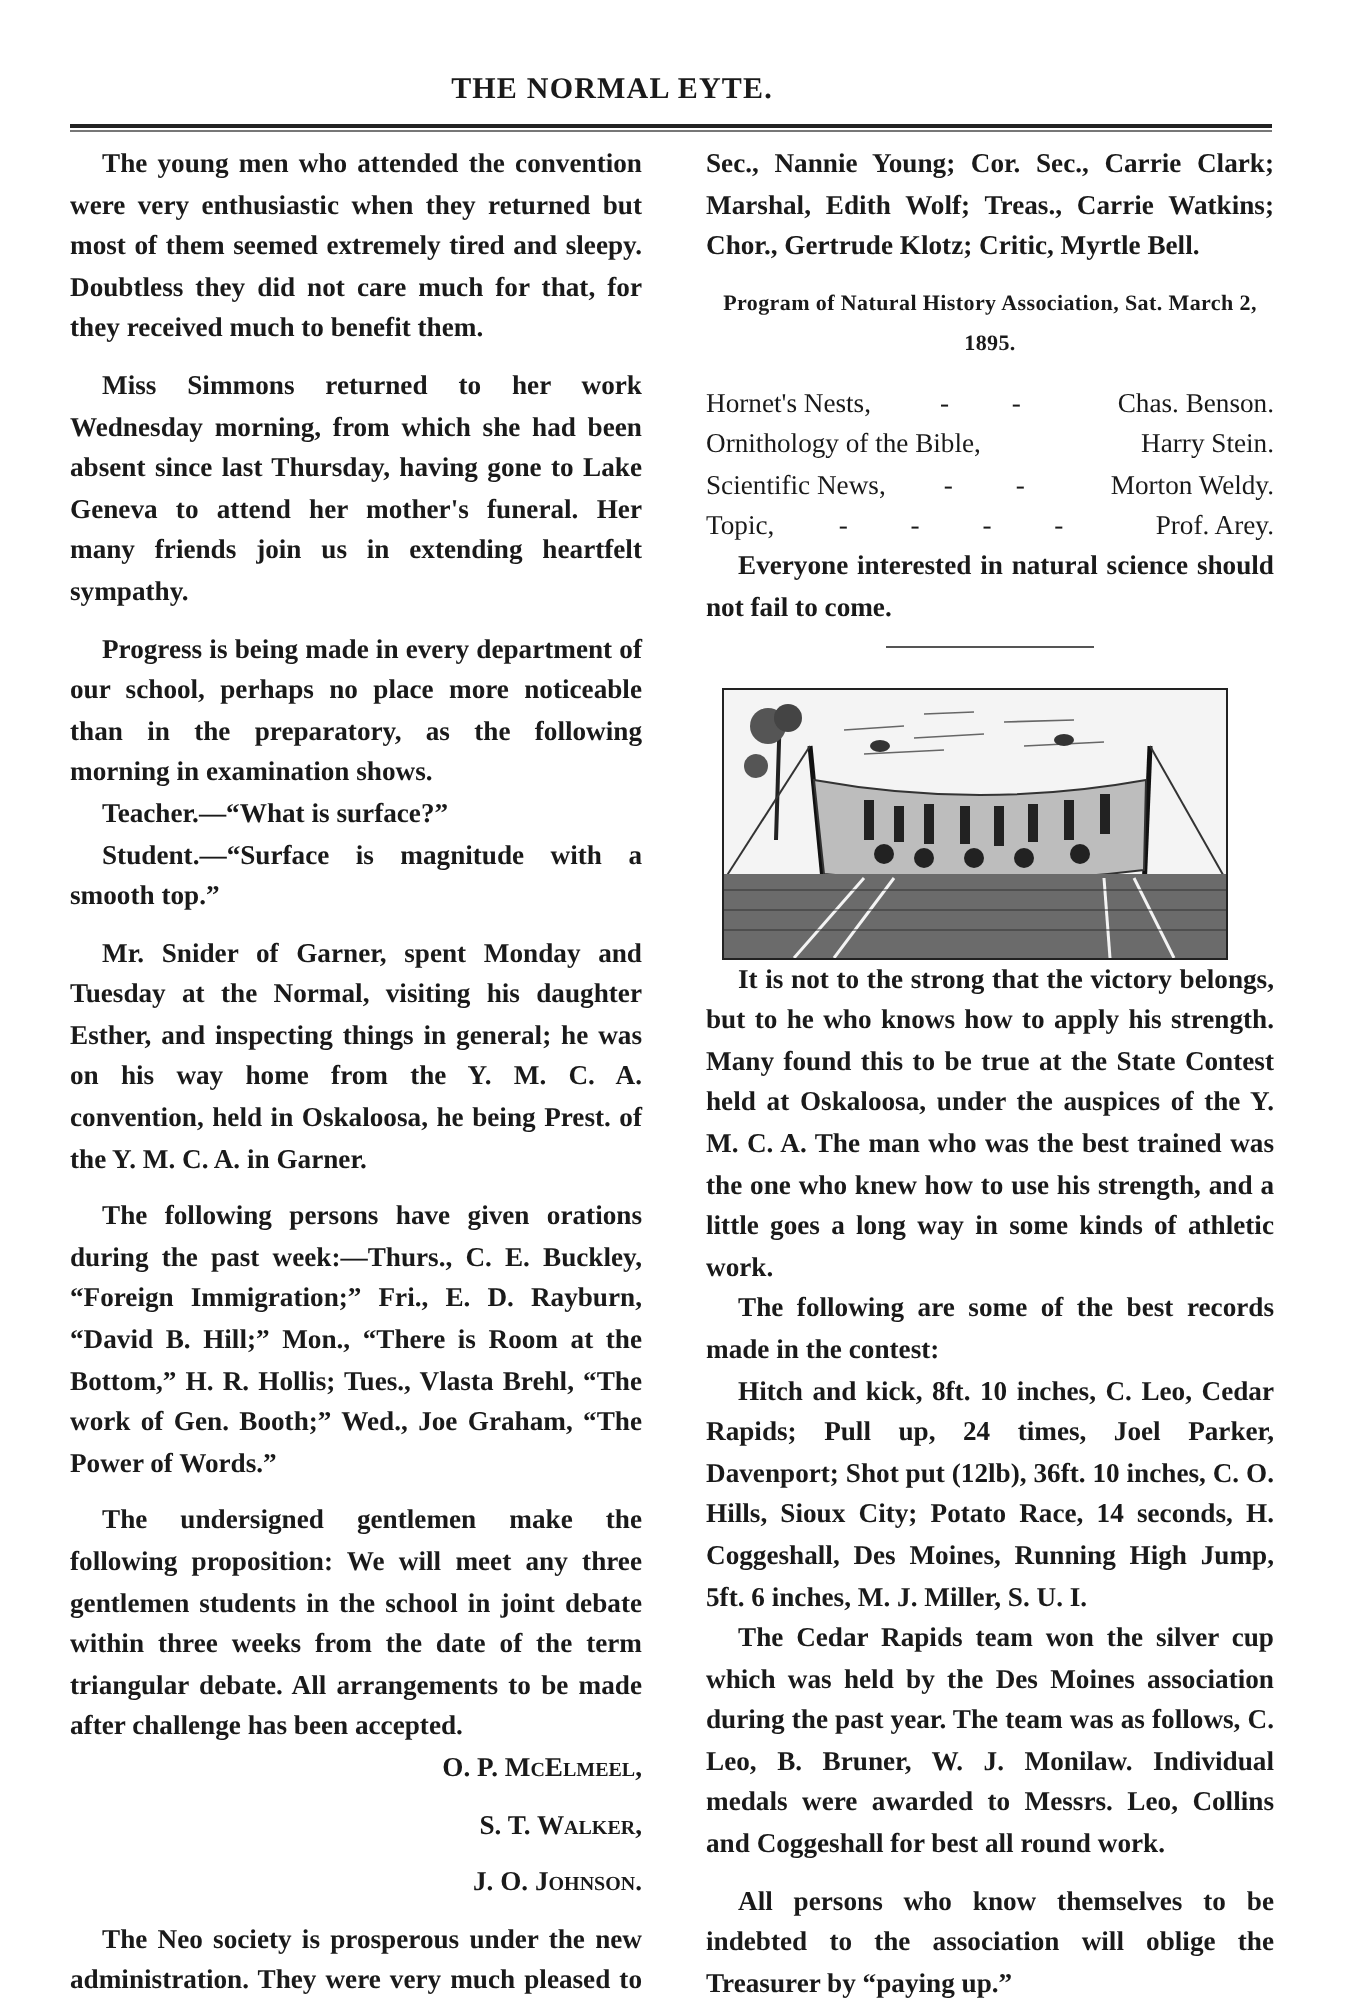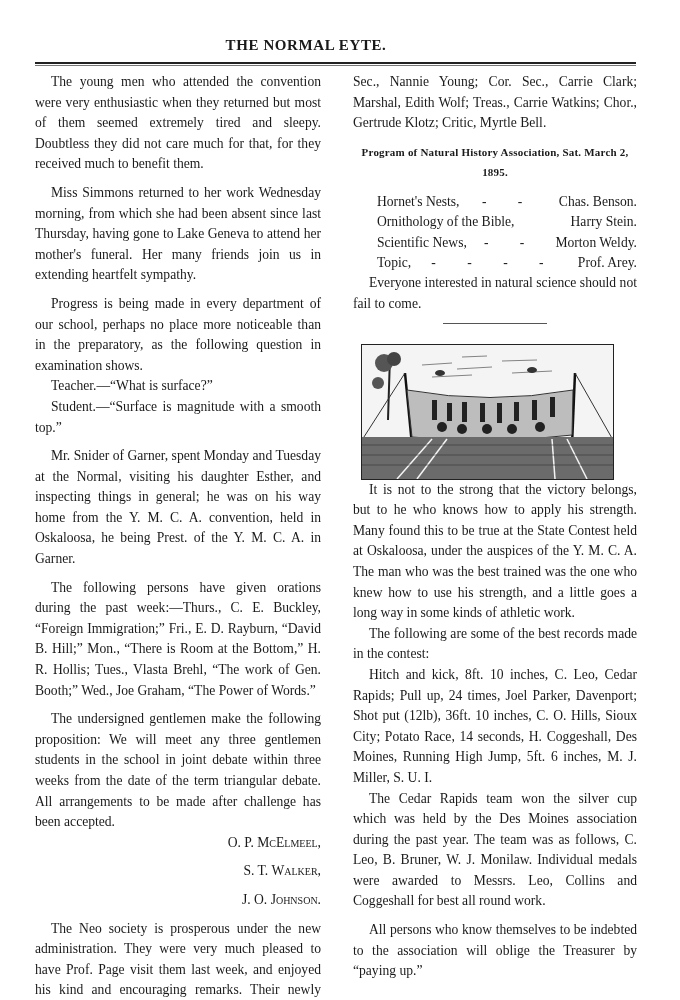--- a/index.html
+++ b/index.html
@@ -7,46 +7,46 @@
          font-family: "DejaVu Serif", "Liberation Serif", serif; color: #1a1a1a; }
   .masthead { position: absolute; left: 0; top: 37px; width: 612px; text-align: center;
               font-family: "Liberation Serif", serif; font-weight: bold; font-size: 15px;
               letter-spacing: 0.6px; }
   .rule { position: absolute; left: 35px; top: 62px; width: 601px; height: 2px; background: #222; }
   .rule2 { position: absolute; left: 35px; top: 65px; width: 601px; height: 1px; background: #777; }
   .col { position: absolute; top: 72px; font-family: "Liberation Serif", serif; font-size: 13.6px;
          line-height: 20.6px; text-align: justify; }
   .col.left { left: 35px; width: 286px; }
   .col.right { left: 353px; width: 284px; }
-  .col p { margin: 0 0 8px 0; text-indent: 16px; hyphens: manual; }
+  .col p { margin: 0 0 8px 0; text-indent: 16px; hyphens: manual; font-weight: bold; }
   .col p.noindent { text-indent: 0; }
   .col p.tight { margin-bottom: 0; }
   .sig { margin: 0; padding-left: 163px; text-indent: 0; text-align: right; }
   .sc { font-variant: small-caps; }
   .prog-title { font-weight: bold; font-size: 11px; line-height: 20px; text-align: center;
                 margin: 6px 0 10px 0; letter-spacing: 0.2px; }
-  .prog-row { display: flex; justify-content: space-between; text-indent: 0; line-height: 20.4px; margin-left: 24px; }
+  .prog-row { display: flex; justify-content: space-between; text-indent: 0; line-height: 20.4px; }
   .prog-row .dashes { flex: 1; text-align: center; letter-spacing: 14px; }
   .short-rule { width: 104px; height: 1px; background: #555; margin: 8px auto 20px auto; }
   .illus { width: 251px; height: 134px; margin: 0 0 0 8px; border: 1.5px solid #222;
            position: relative; overflow: hidden; background: #f4f4f4; }
   .illus svg { position: absolute; left: 0; top: 0; }
   .after-illus { margin-top: 22px; }
 </style>
 </head>
 <body>
 
 <div class="masthead">THE NORMAL EYTE.</div>
 <div class="rule"></div>
 <div class="rule2"></div>
 
 <div class="col left">
   <p>The young men who attended the convention were very enthusiastic when they returned but most of them seemed extremely tired and sleepy.  Doubtless they did not care much for that, for they received much to benefit them.</p>
   <p>Miss Simmons returned to her work Wednesday morning, from which she had been absent since last Thursday, having gone to Lake Geneva to attend her mother's funeral.  Her many friends join us in extending heartfelt sympathy.</p>
-  <p class="tight">Progress is being made in every department of our school, perhaps no place more noticeable than in the preparatory, as the following question in examination shows.</p>
+  <p class="tight">Progress is being made in every department of our school, perhaps no place more noticeable than in the preparatory, as the following morning in examination shows.</p>
   <p class="tight">Teacher.—“What is surface?”</p>
   <p>Student.—“Surface is magnitude with a smooth top.”</p>
   <p>Mr. Snider of Garner, spent Monday and Tuesday at the Normal, visiting his daughter Esther, and inspecting things in general; he was on his way home from the Y. M. C. A. convention, held in Oskaloosa, he being Prest. of the Y. M. C. A. in Garner.</p>
   <p>The following persons have given orations during the past week:—Thurs., C. E. Buckley, “Foreign Immigration;” Fri., E. D. Rayburn, “David B. Hill;” Mon., “There is Room at the Bottom,” H. R. Hollis; Tues., Vlasta Brehl, “The work of Gen. Booth;” Wed., Joe Graham, “The Power of Words.”</p>
   <p class="tight">The undersigned gentlemen make the following proposition: We will meet any three gentlemen students in the school in joint debate within three weeks from the date of the term triangular debate.  All arrangements to be made after challenge has been accepted.</p>
   <p class="sig sc">O. P. McElmeel,</p>
   <p class="sig sc">S. T. Walker,</p>
   <p class="sig sc" style="margin-bottom:8px">J. O. Johnson.</p>
   <p>The Neo society is prosperous under the new administration.  They were very much pleased to have Prof. Page visit them last week, and enjoyed his kind and encouraging remarks. Their newly elected officers are: Prest., Minnie Edwards; Vice-Prest., Florence Fleming; Rec.</p>
 </div>

